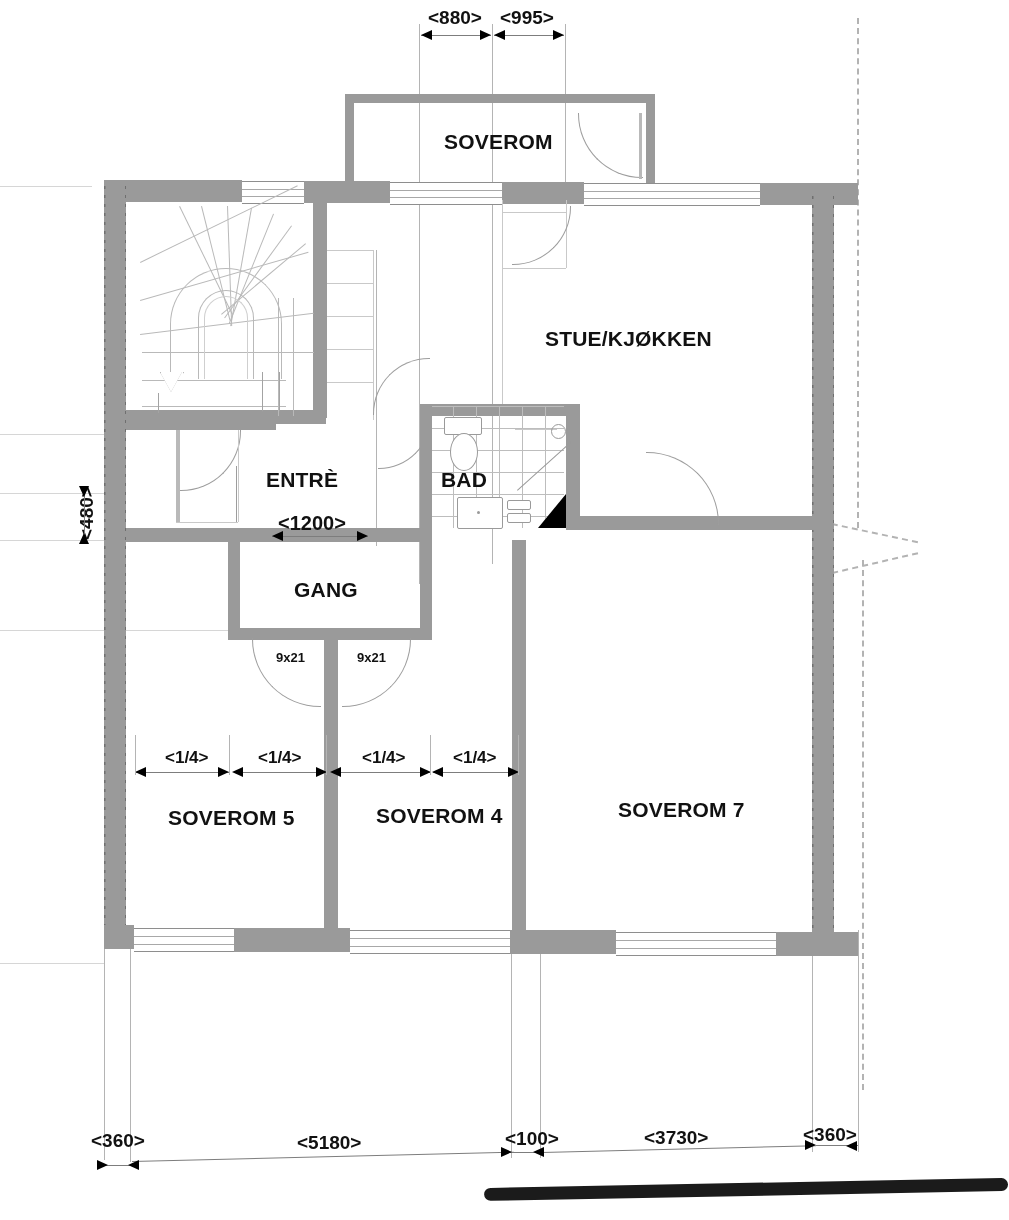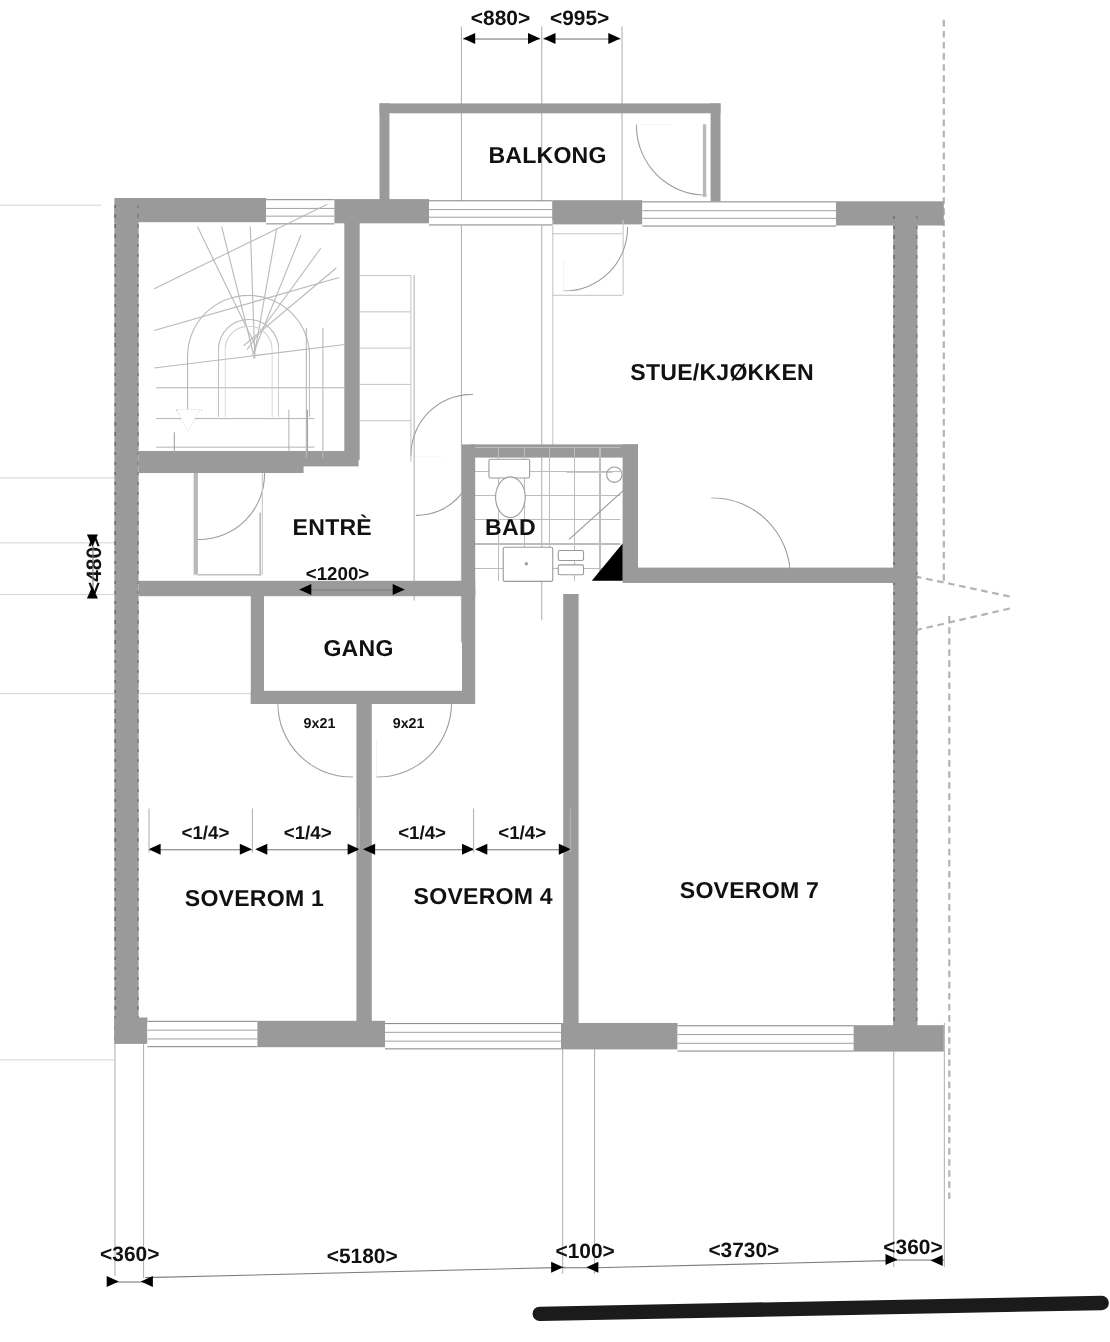--- a/index.html
+++ b/index.html
@@ -89,21 +89,21 @@
   <div class="dim-line" style="left:421px;top:35px;width:70px;"></div>
   <div class="dim-line" style="left:494px;top:35px;width:70px;"></div>
   <div class="arrow left" style="left:421px;top:30px;"></div>
   <div class="arrow right" style="left:480px;top:30px;"></div>
   <div class="arrow left" style="left:494px;top:30px;"></div>
   <div class="arrow right" style="left:553px;top:30px;"></div>
 
   <div class="wall" style="left:345px;top:94px;width:310px;height:9px;"></div>
   <div class="wall" style="left:345px;top:94px;width:9px;height:92px;"></div>
   <div class="wall" style="left:646px;top:94px;width:9px;height:92px;"></div>
-  <div class="room-label" style="left:444px;top:130px;font-size:21px;">BALKONG</div>
+  <div class="room-label" style="left:444px;top:130px;font-size:21px;">SOVEROM</div>
 
   <div class="swing" style="left:578px;top:113px;width:64px;height:64px;border-radius:0 0 0 64px;border-width:0 0 1px 1px;"></div>
   <div class="leaf" style="left:639px;top:113px;width:3px;height:66px;"></div>
 
   <div class="wall hatch-h" style="left:104px;top:180px;width:138px;height:22px;"></div>
   <div class="win-h" style="left:242px;top:181px;width:62px;height:21px;"></div>
   <div class="wall hatch-h" style="left:304px;top:181px;width:86px;height:22px;"></div>
   <div class="win-h" style="left:390px;top:182px;width:112px;height:21px;"></div>
   <div class="wall hatch-h" style="left:502px;top:182px;width:82px;height:22px;"></div>
   <div class="win-h" style="left:584px;top:183px;width:176px;height:21px;"></div>
@@ -156,21 +156,21 @@
 
   <div class="thin h" style="left:327px;top:250px;width:46px;"></div>
   <div class="thin h" style="left:327px;top:283px;width:46px;"></div>
   <div class="thin h" style="left:327px;top:316px;width:46px;"></div>
   <div class="thin h" style="left:327px;top:349px;width:46px;"></div>
   <div class="thin h" style="left:327px;top:382px;width:46px;"></div>
   <div class="thin v" style="left:373px;top:250px;height:170px;"></div>
 
   <div class="swing" style="left:373px;top:358px;width:56px;height:56px;border-radius:56px 0 0 0;border-width:1px 0 0 1px;"></div>
 
-  <div class="room-label" style="left:545px;top:327px;font-size:21px;margin-left:28px;">STUE/KJØKKEN</div>
+  <div class="room-label" style="left:545px;top:327px;font-size:21px;">STUE/KJØKKEN</div>
 
   <div class="thin v" style="left:502px;top:200px;height:210px;"></div>
   <div class="thin h" style="left:502px;top:212px;width:64px;"></div>
   <div class="thin v" style="left:566px;top:200px;height:68px;"></div>
   <div class="thin h" style="left:502px;top:268px;width:64px;"></div>
   <div class="swing" style="left:512px;top:206px;width:58px;height:58px;border-radius:0 0 58px 0;border-width:0 1px 1px 0;"></div>
 
   <div class="wall" style="left:580px;top:516px;width:236px;height:14px;"></div>
   <div class="wall" style="left:566px;top:404px;width:14px;height:126px;"></div>
   <div class="wall" style="left:428px;top:404px;width:152px;height:12px;"></div>
@@ -200,21 +200,21 @@
   <div class="wall" style="left:126px;top:528px;width:306px;height:14px;"></div>
   <div class="wall" style="left:420px;top:404px;width:12px;height:138px;"></div>
   <div class="room-label" style="left:266px;top:468px;font-size:21px;">ENTRÈ</div>
 
   <div class="leaf" style="left:176px;top:430px;width:4px;height:92px;"></div>
   <div class="swing" style="left:180px;top:430px;width:60px;height:60px;border-radius:0 0 60px 0;border-width:0 1px 1px 0;"></div>
   <div class="swing" style="left:180px;top:466px;width:56px;height:56px;border-radius:0 0 0 0;border-width:0 1px 1px 0;"></div>
   <div class="thin h" style="left:176px;top:522px;width:62px;"></div>
   <div class="thin v" style="left:238px;top:430px;height:92px;"></div>
 
-  <div class="dim-label" style="left:278px;top:512px;font-size:17px;">&lt;1200&gt;</div>
+  <div class="dim-label" style="left:278px;top:512px;font-size:20px;">&lt;1200&gt;</div>
   <div class="dim-line" style="left:272px;top:536px;width:96px;"></div>
   <div class="arrow left" style="left:272px;top:531px;"></div>
   <div class="arrow right" style="left:357px;top:531px;"></div>
 
   <div class="dim-label rot90" style="left:76px;top:540px;font-size:19px;">&lt;480&gt;</div>
   <div class="dim-line vline" style="left:84px;top:492px;width:1px;height:52px;"></div>
   <div class="arrow down" style="left:79px;top:486px;"></div>
   <div class="arrow up" style="left:79px;top:533px;"></div>
 
   <div class="wall" style="left:228px;top:536px;width:12px;height:104px;"></div>
@@ -246,21 +246,21 @@
   <div class="arrow right" style="left:420px;top:767px;"></div>
   <div class="arrow left" style="left:432px;top:767px;"></div>
   <div class="arrow right" style="left:508px;top:767px;"></div>
 
   <div class="ext" style="left:135px;top:735px;height:40px;"></div>
   <div class="ext" style="left:229px;top:735px;height:40px;"></div>
   <div class="ext" style="left:326px;top:735px;height:40px;"></div>
   <div class="ext" style="left:430px;top:735px;height:40px;"></div>
   <div class="ext" style="left:518px;top:735px;height:40px;"></div>
 
-  <div class="room-label" style="left:168px;top:806px;font-size:21px;">SOVEROM 1</div>
+  <div class="room-label" style="left:168px;top:806px;font-size:21px;">SOVEROM 5</div>
   <div class="room-label" style="left:376px;top:804px;font-size:21px;">SOVEROM 4</div>
   <div class="room-label" style="left:618px;top:798px;font-size:21px;">SOVEROM 7</div>
 
   <div class="dim-label" style="left:91px;top:1130px;font-size:19px;">&lt;360&gt;</div>
   <div class="dim-label" style="left:297px;top:1132px;font-size:19px;">&lt;5180&gt;</div>
   <div class="dim-label" style="left:505px;top:1128px;font-size:19px;">&lt;100&gt;</div>
   <div class="dim-label" style="left:644px;top:1127px;font-size:19px;">&lt;3730&gt;</div>
   <div class="dim-label" style="left:803px;top:1124px;font-size:19px;">&lt;360&gt;</div>
 
   <div class="dim-line tilt" style="left:104px;top:1165px;width:28px;"></div>

